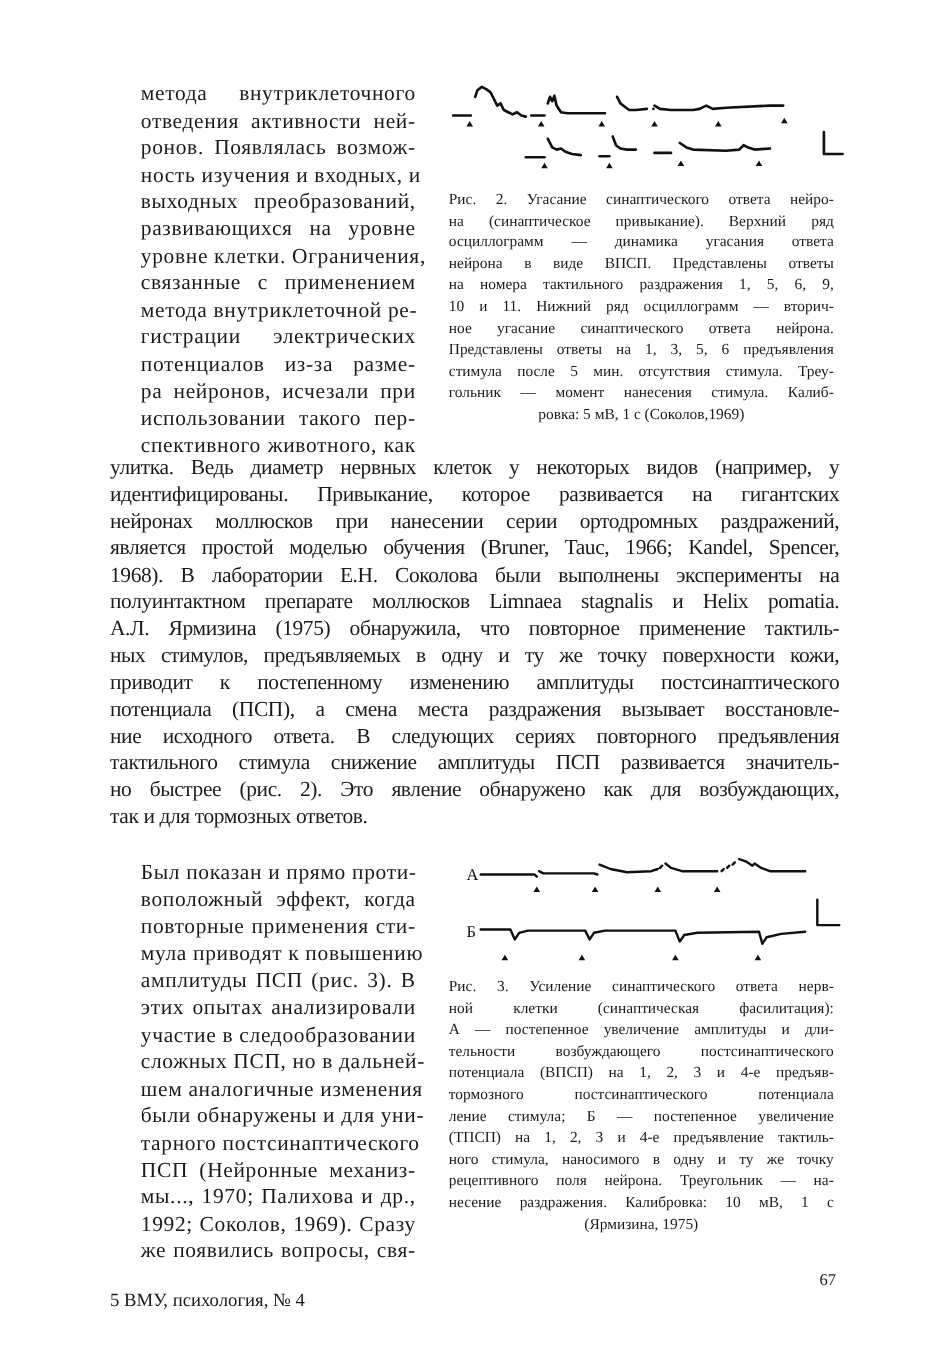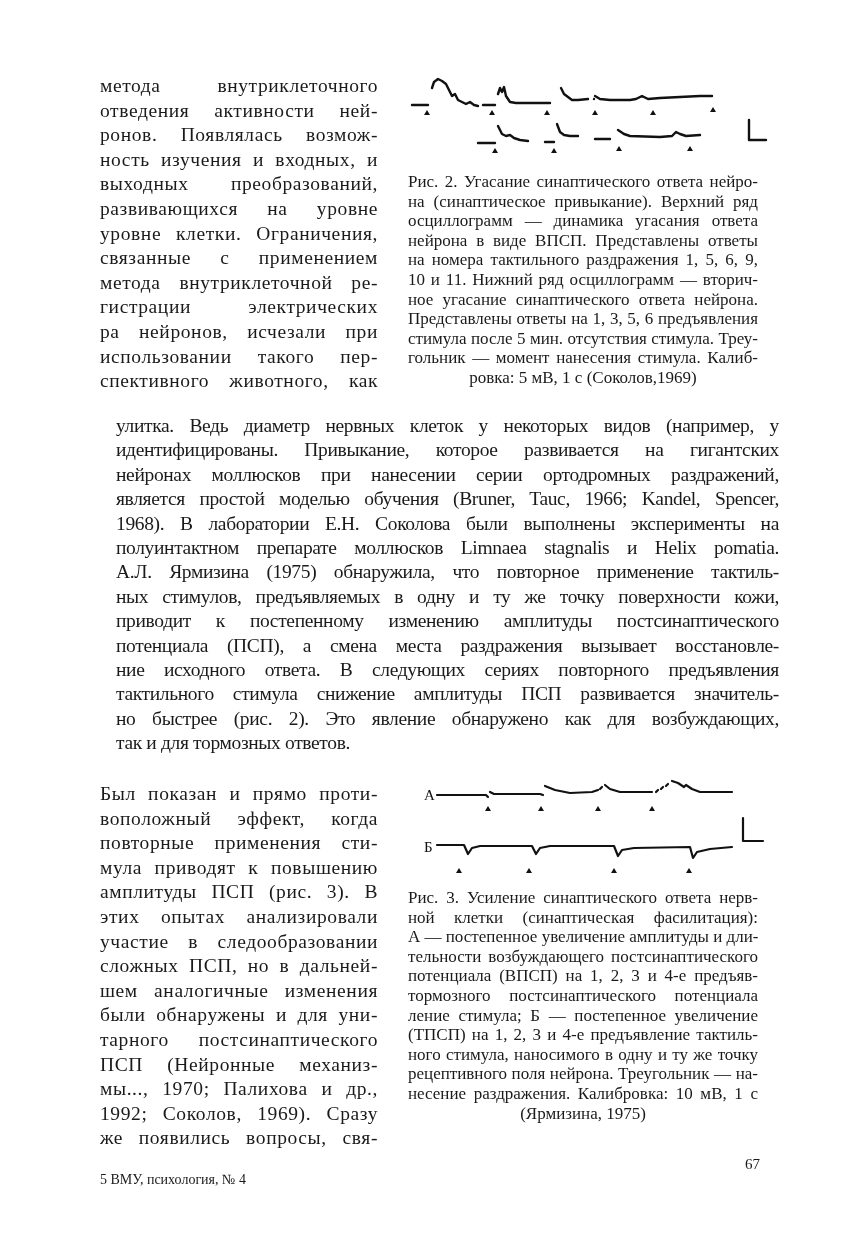--- a/index.html
+++ b/index.html
@@ -4,65 +4,66 @@
 <style>
   html, body { margin: 0; padding: 0; background: #ffffff; }
   body { width: 856px; height: 1240px; position: relative; overflow: hidden; color: #1a1a1a; }
 
   .narrow {
     position: absolute; left: 100px; width: 278px;
     font-family: "Liberation Serif", serif;
     font-size: 19.5px; line-height: 24.6px;
     text-align: justify; letter-spacing: 0.6px;
   }
-  .narrow .ln { display: block; white-space: nowrap; text-align-last: justify; text-align: justify; }
+  .narrow .ln { display: block; white-space: nowrap; text-align-last: justify; text-align: justify; margin-left: 28px; }
 
   .wide {
-    position: absolute; left: 116px; width: 663px;
+    position: absolute; left: 100px; width: 663px;
     font-family: "Liberation Serif", serif;
     font-size: 19.5px; line-height: 24.4px;
     letter-spacing: -0.35px;
   }
   .wide .ln { display: block; white-space: nowrap; text-align: justify; text-align-last: justify; }
   .wide .ln.last { text-align-last: left; }
 
   .caption {
     position: absolute; left: 408px; width: 350px;
     font-family: "Liberation Serif", serif;
-    font-size: 17px; line-height: 19.6px;
+    font-size: 14px; line-height: 19.6px;
   }
   .caption .ln { display: block; white-space: nowrap; text-align: justify; text-align-last: justify; }
   .caption .ln.center { text-align: center; text-align-last: center; }
 
   .figure { position: absolute; }
   .figure svg { display: block; }
 
   .page-number {
     position: absolute; right: 96px; top: 1156px;
     font-family: "Liberation Serif", serif; font-size: 15px;
   }
   .footer-note {
     position: absolute; left: 100px; top: 1172px;
-    font-family: "Liberation Serif", serif; font-size: 14px;
+    font-family: "Liberation Serif", serif; font-size: 17px;
   }
 </style>
 </head>
 <body>
 
 <div class="narrow" style="top:74px;">
   <span class="ln">метода внутриклеточного</span>
   <span class="ln">отведения активности ней-</span>
   <span class="ln">ронов. Появлялась возмож-</span>
   <span class="ln">ность изучения и входных, и</span>
   <span class="ln">выходных преобразований,</span>
   <span class="ln">развивающихся на уровне</span>
   <span class="ln">уровне клетки. Ограничения,</span>
   <span class="ln">связанные с применением</span>
   <span class="ln">метода внутриклеточной ре-</span>
   <span class="ln">гистрации электрических</span>
+  <span class="ln">потенциалов из-за разме-</span>
   <span class="ln">ра нейронов, исчезали при</span>
   <span class="ln">использовании такого пер-</span>
   <span class="ln">спективного животного, как</span>
 </div>
 
 <div class="figure" style="left:410px; top:72px;">
   <svg width="360" height="90" viewBox="0 0 360 90">
     <g fill="none" stroke="#111" stroke-width="2.4" stroke-linejoin="round" stroke-linecap="round">
 
       <path d="M2 33 L18 33"></path>

